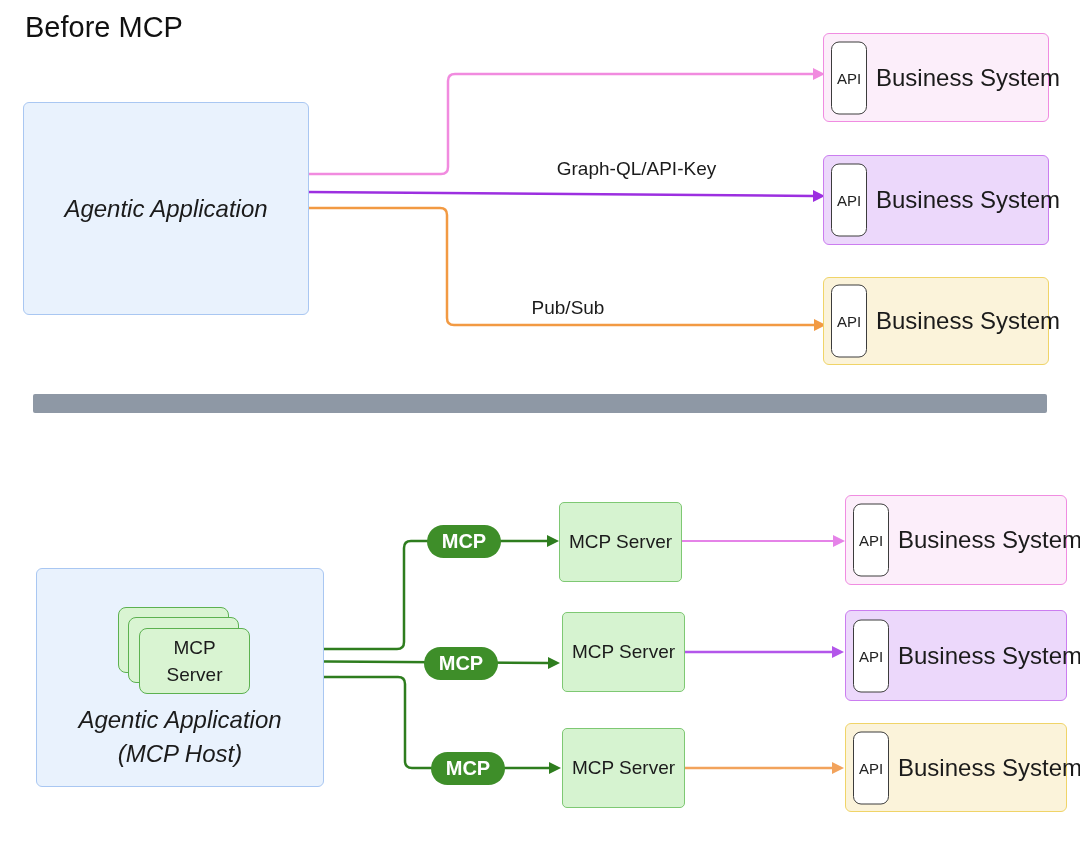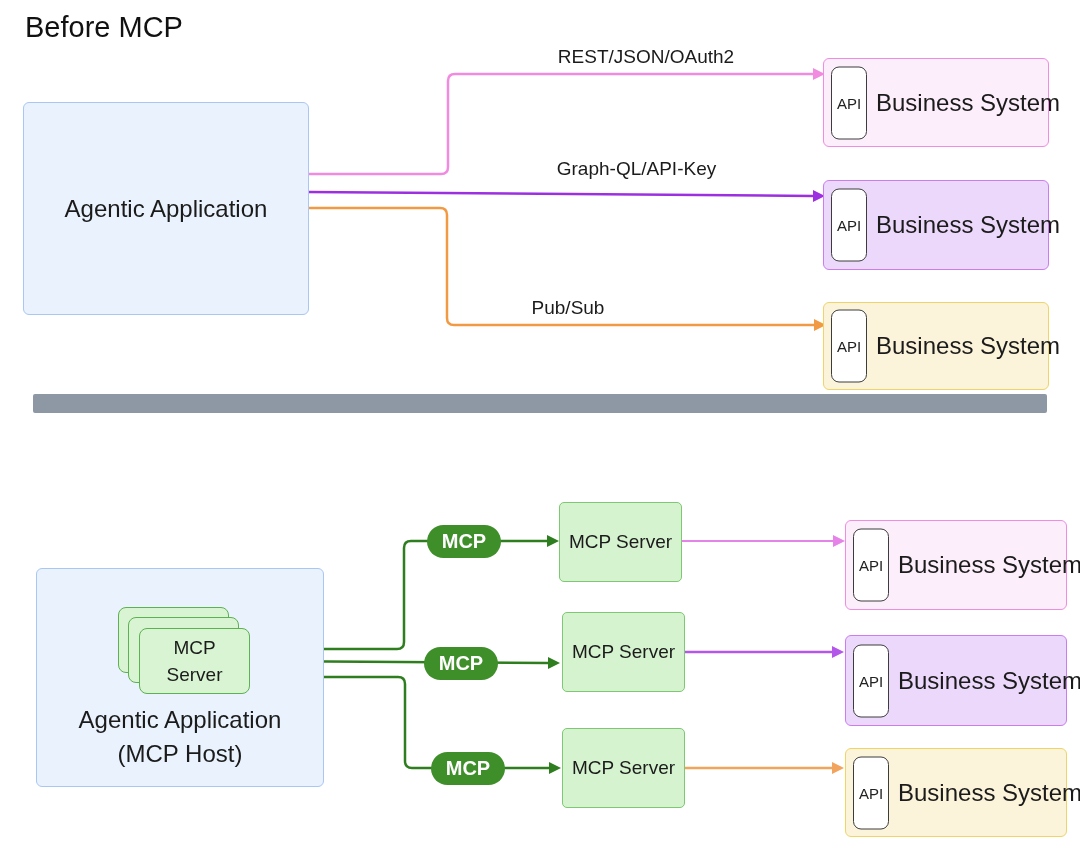--- a/index.html
+++ b/index.html
@@ -4,25 +4,25 @@
 <style>
   html,body{margin:0;padding:0;background:#ffffff;}
   .canvas{
     position:relative;width:1080px;height:842px;background:#ffffff;
     font-family:"Liberation Sans",sans-serif;color:#1b1b1b;overflow:hidden;
   }
   svg.connectors{position:absolute;left:0;top:0;width:1080px;height:842px;}
   .section-title{position:absolute;font-size:29px;color:#111;white-space:pre;}
   .app-box{
     position:absolute;background:#e9f2fd;border:1.6px solid #a9c7f2;border-radius:6px;
-    display:flex;align-items:center;justify-content:center;
+    display:flex;align-items:center;justify-content:center;font-style:italic;
   }
   .app-box .app-label{font-size:24px;color:#1b1b1b;text-align:center;line-height:34px;}
   .host-label{position:absolute;left:0;right:0;top:134px;text-align:center;font-size:24px;line-height:34px;}
-  .biz{position:absolute;border-radius:6px;margin-top:25px;}
+  .biz{position:absolute;border-radius:6px;}
   .biz.pink{background:#fceefa;border:1.5px solid #f08ce1;}
   .biz.purple{background:#ecd8fb;border:1.5px solid #cb7df0;}
   .biz.cream{background:#fbf3da;border:1.5px solid #f0d468;}
   .biz .api-badge{
     position:absolute;left:7px;top:50%;transform:translateY(-50%);
     width:34px;height:71px;background:#ffffff;border:1.6px solid #3c3c3c;border-radius:8px;
     display:flex;align-items:center;justify-content:center;font-size:15px;color:#222;
   }
   .biz .biz-label{
     position:absolute;left:52px;top:0;bottom:0;display:flex;align-items:center;
@@ -71,21 +71,20 @@
     <path fill="none" stroke-width="2.5" d="M683 768 H832" stroke="#f2a35c"></path>
     <polygon points="832,762 844,768 832,774" fill="#f2a35c"></polygon>
   </svg>
 
   <div class="section-title" style="left:25px;top:11px;">Before MCP</div>
 
   <div class="app-box" style="left:23px;top:102px;width:284px;height:211px;">
     <div class="app-label">Agentic Application</div>
   </div>
 
-  <div class="conn-label" style="left:536px;top:46px;width:220px;">REST/JSON/OAuth2</div>
   <div class="conn-label" style="left:534px;top:158px;width:205px;">Graph-QL/API-Key</div>
   <div class="conn-label" style="left:508px;top:297px;width:120px;">Pub/Sub</div>
 
   <div class="biz pink" style="left:823px;top:33px;width:224px;height:87px;">
     <div class="api-badge">API</div>
     <div class="biz-label">Business System</div>
   </div>
   <div class="biz purple" style="left:823px;top:155px;width:224px;height:88px;">
     <div class="api-badge">API</div>
     <div class="biz-label">Business System</div>

